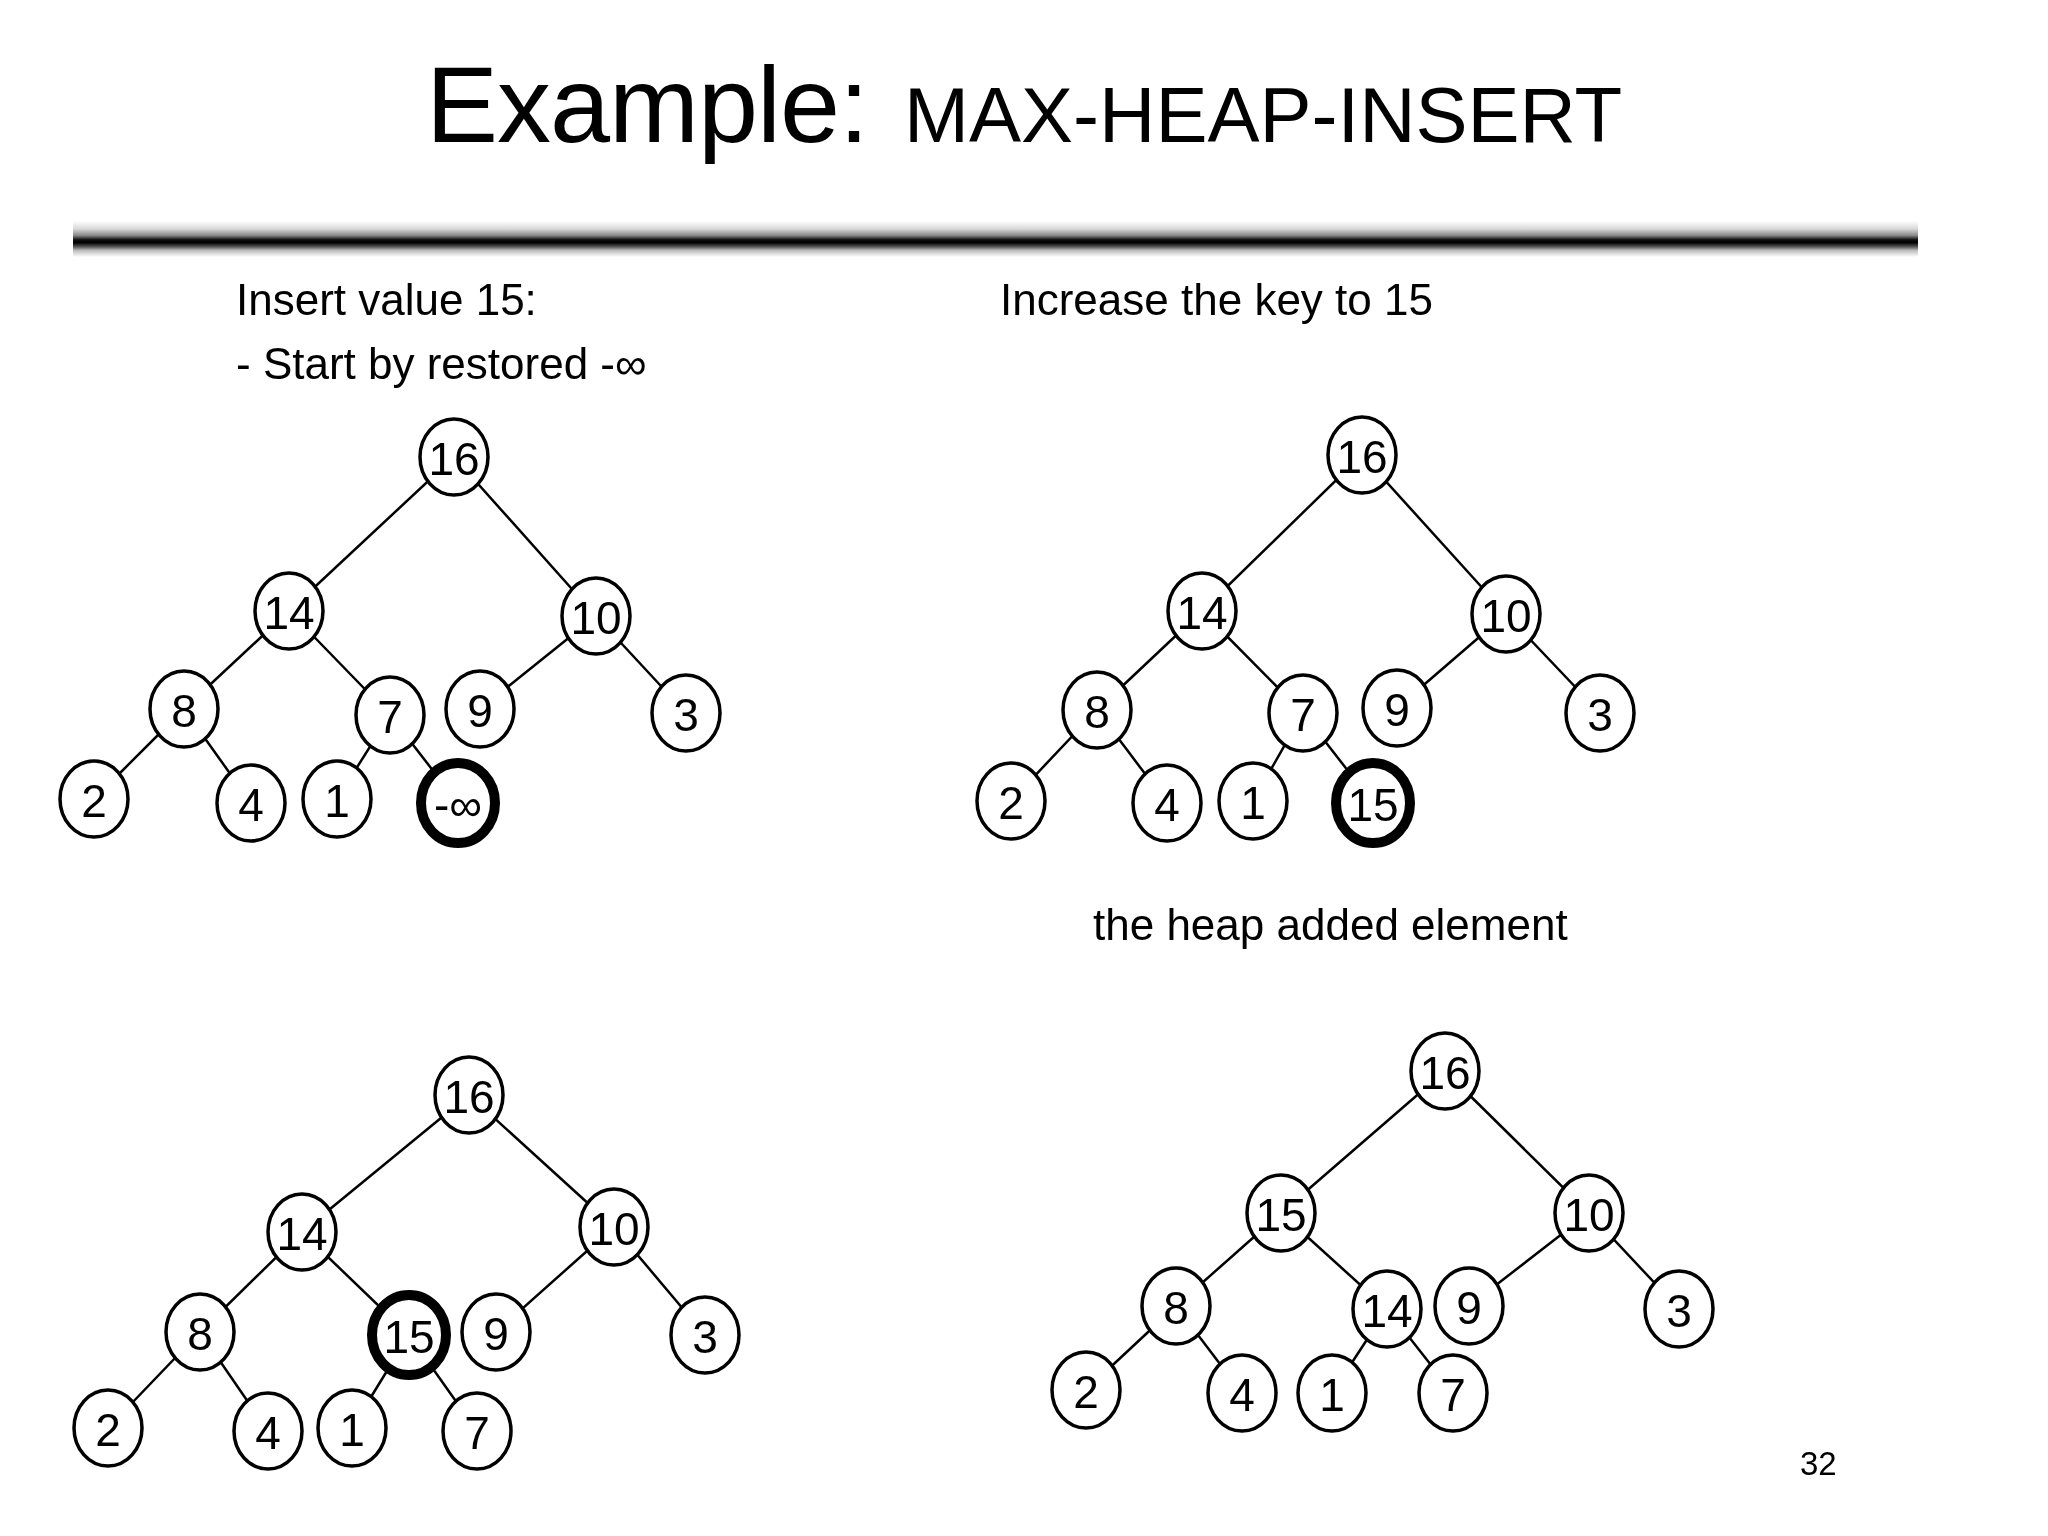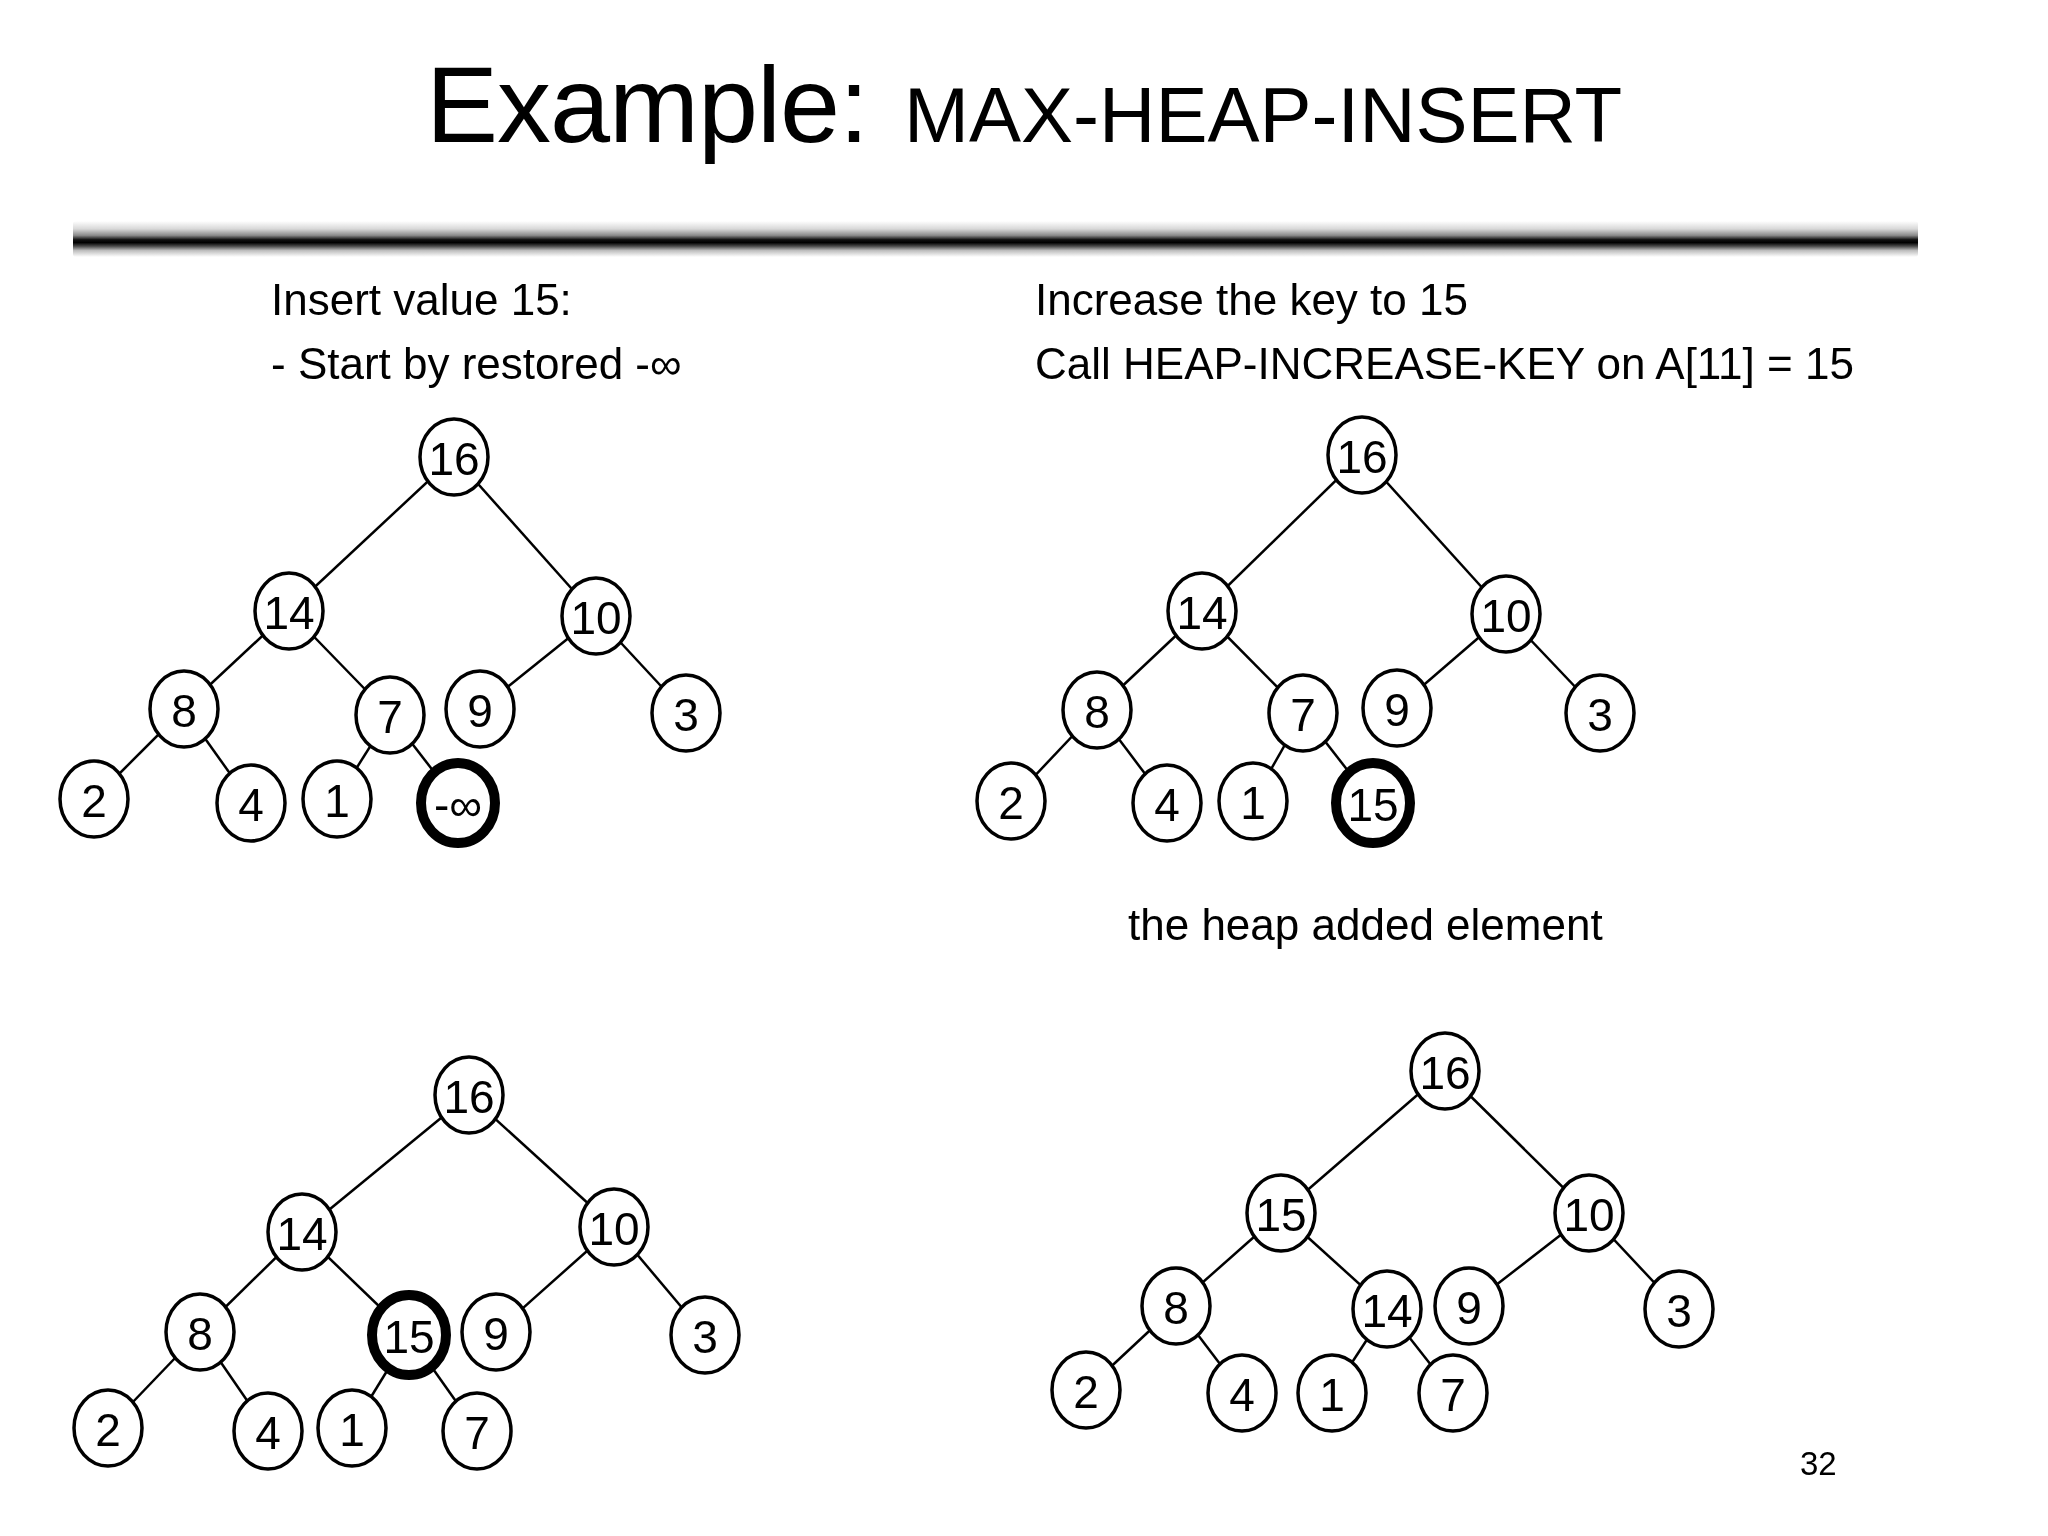--- a/index.html
+++ b/index.html
@@ -54,21 +54,21 @@
       #bdbdbd 82%,
       rgba(255,255,255,0) 100%);
     border-radius: 3px;
   }
   .caption {
     position: absolute;
     font-size: 44px;
     line-height: 64px;
     white-space: nowrap;
   }
-  .caption div { white-space: nowrap; margin-left: 35px; }
+  .caption div { white-space: nowrap; }
   .cap-tl { left: 236px; top: 268px; }
   .cap-tr { left: 1000px; top: 268px; }
   .cap-mr { left: 1093px; top: 893px; }
   .page-num {
     position: absolute;
     left: 1800px;
     top: 1440px;
     font-size: 33px;
     line-height: 48px;
   }
@@ -321,21 +321,20 @@
       </g>
     </svg>
 
   <div class="caption cap-tl">
     <div>Insert value 15:</div>
     <div>- Start by restored -∞</div>
   </div>
 
   <div class="caption cap-tr">
     <div>Increase the key to 15</div>
-    <div>Call HEAP-INCREASE-KEY on A[11] = 15</div>
   </div>
 
   <div class="caption cap-mr">
     <div>the heap added element</div>
   </div>
 
   <div class="page-num">32</div>
 
 </div>
 

